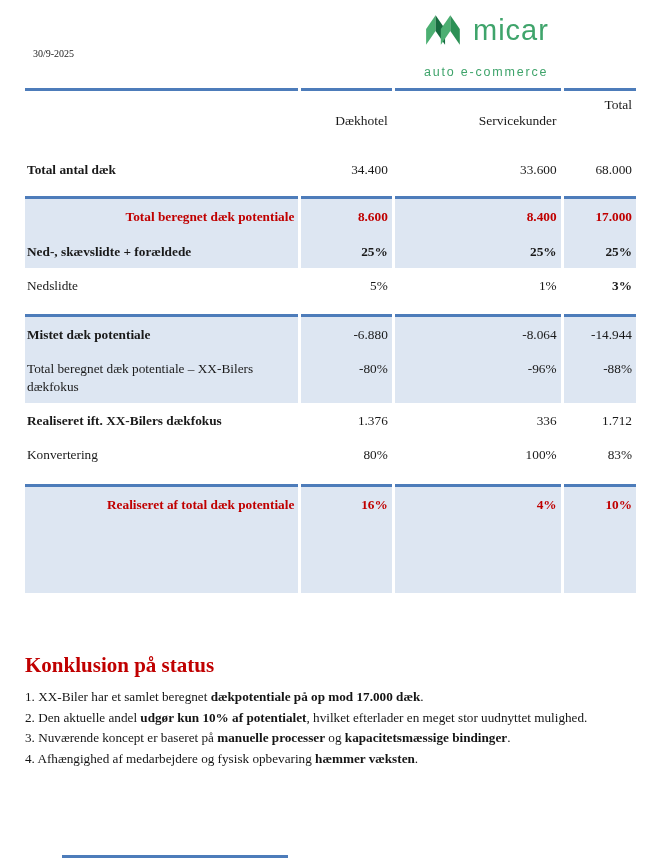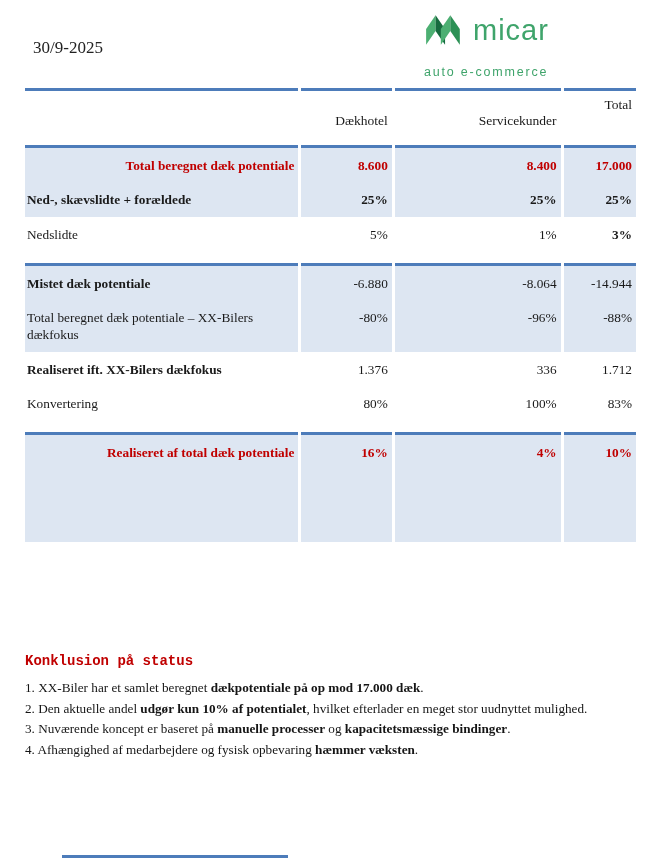--- a/index.html
+++ b/index.html
@@ -8,22 +8,22 @@
     position: relative;
     width: 664px; height: 864px;
     background: #ffffff;
     font-family: "Liberation Serif", serif;
     color: #1a1a1a;
     overflow: hidden;
   }
 
   
   .report-date {
-    position: absolute; left: 33px; top: 38px;
-    font-size: 17px; color: #222;
+    position: absolute; left: 33px; top: 48px;
+    font-size: 10px; color: #222;
   }
   .logo {
     position: absolute; left: 424px; top: 13px;
     display: flex; flex-direction: column; align-items: flex-start;
   }
   .logo-top { display: flex; align-items: center; gap: 9px; }
   .logo-name {
     font-family: "Liberation Sans", sans-serif;
     font-size: 29px; font-weight: 400; letter-spacing: 1px;
     color: #3fa46b; line-height: 1;
@@ -62,22 +62,22 @@
   tr.all-b td { font-weight: 700; margin-left: 7px; }
   tr.lbl-b td:first-child { font-weight: 700; }
   tr.wrap td:first-child { padding-right: 34px; }
   td.b { font-weight: 700; }
 
   
   .conclusion {
     position: absolute; left: 25px; top: 653px; width: 608px;
   }
   .conclusion-title {
-    font-family: Liberation Mono, monospace;
-    font-size: 14px; font-weight: 700; color: #c00000;
+    font-family: Liberation Serif, serif;
+    font-size: 21px; font-weight: 700; color: #c00000;
     margin-bottom: 9px;
   }
   .conclusion p {
     font-size: 13.2px; line-height: 20.5px; color: #151515;
   }
   .conclusion strong { font-weight: 700; }
 
   
   .bottom-rule {
     position: absolute; left: 62px; top: 855px;
@@ -115,20 +115,26 @@
     </colgroup>
     <thead>
       <tr>
         <th></th>
         <th>Dækhotel</th>
         <th>Servicekunder</th>
         <th class="col-total">Total</th>
       </tr>
     </thead>
     <tbody>
+        <tr class="lbl-b row-first">
+          <td>Total antal dæk</td>
+          <td>34.400</td>
+          <td>33.600</td>
+          <td>68.000</td>
+        </tr>
         <tr class="shaded red top-border">
           <td>Total beregnet dæk potentiale</td>
           <td>8.600</td>
           <td>8.400</td>
           <td>17.000</td>
         </tr>
         <tr class="shaded all-b">
           <td>Ned-, skævslidte + forældede</td>
           <td>25%</td>
           <td>25%</td>

